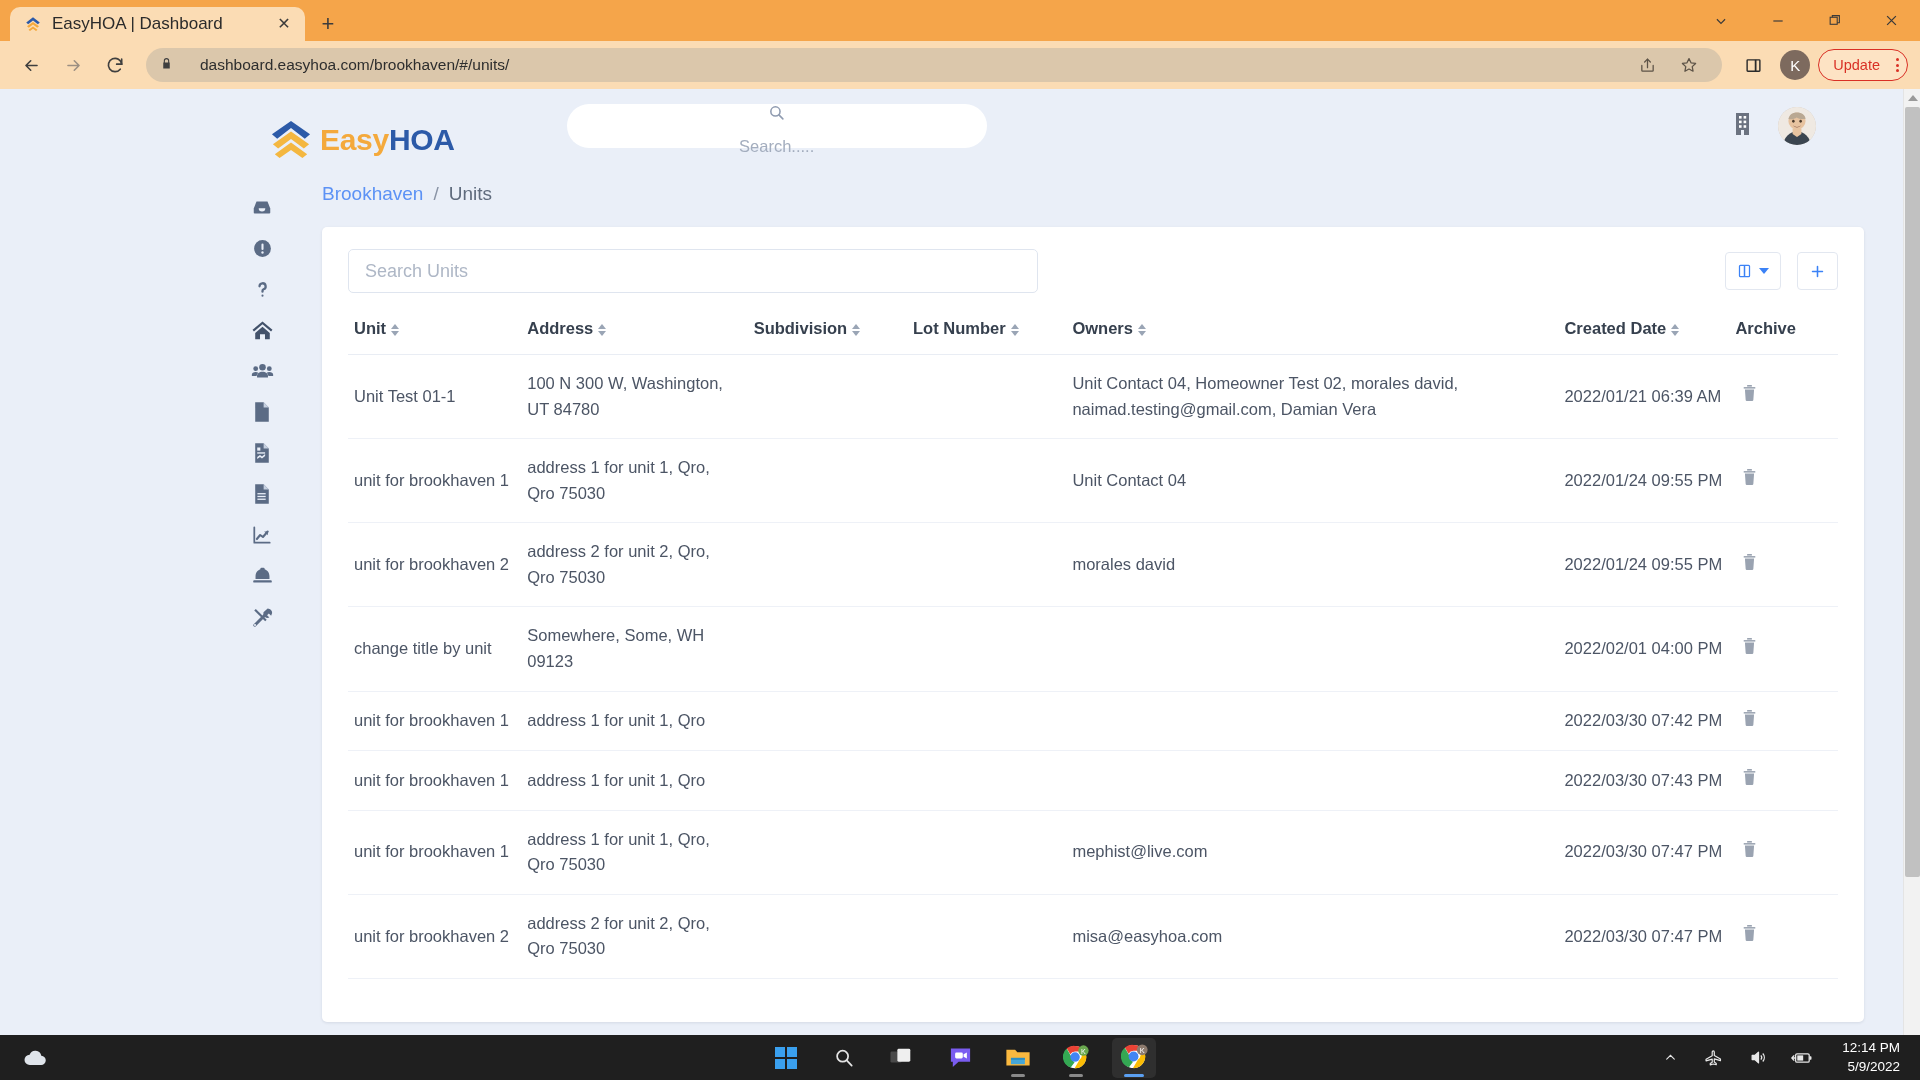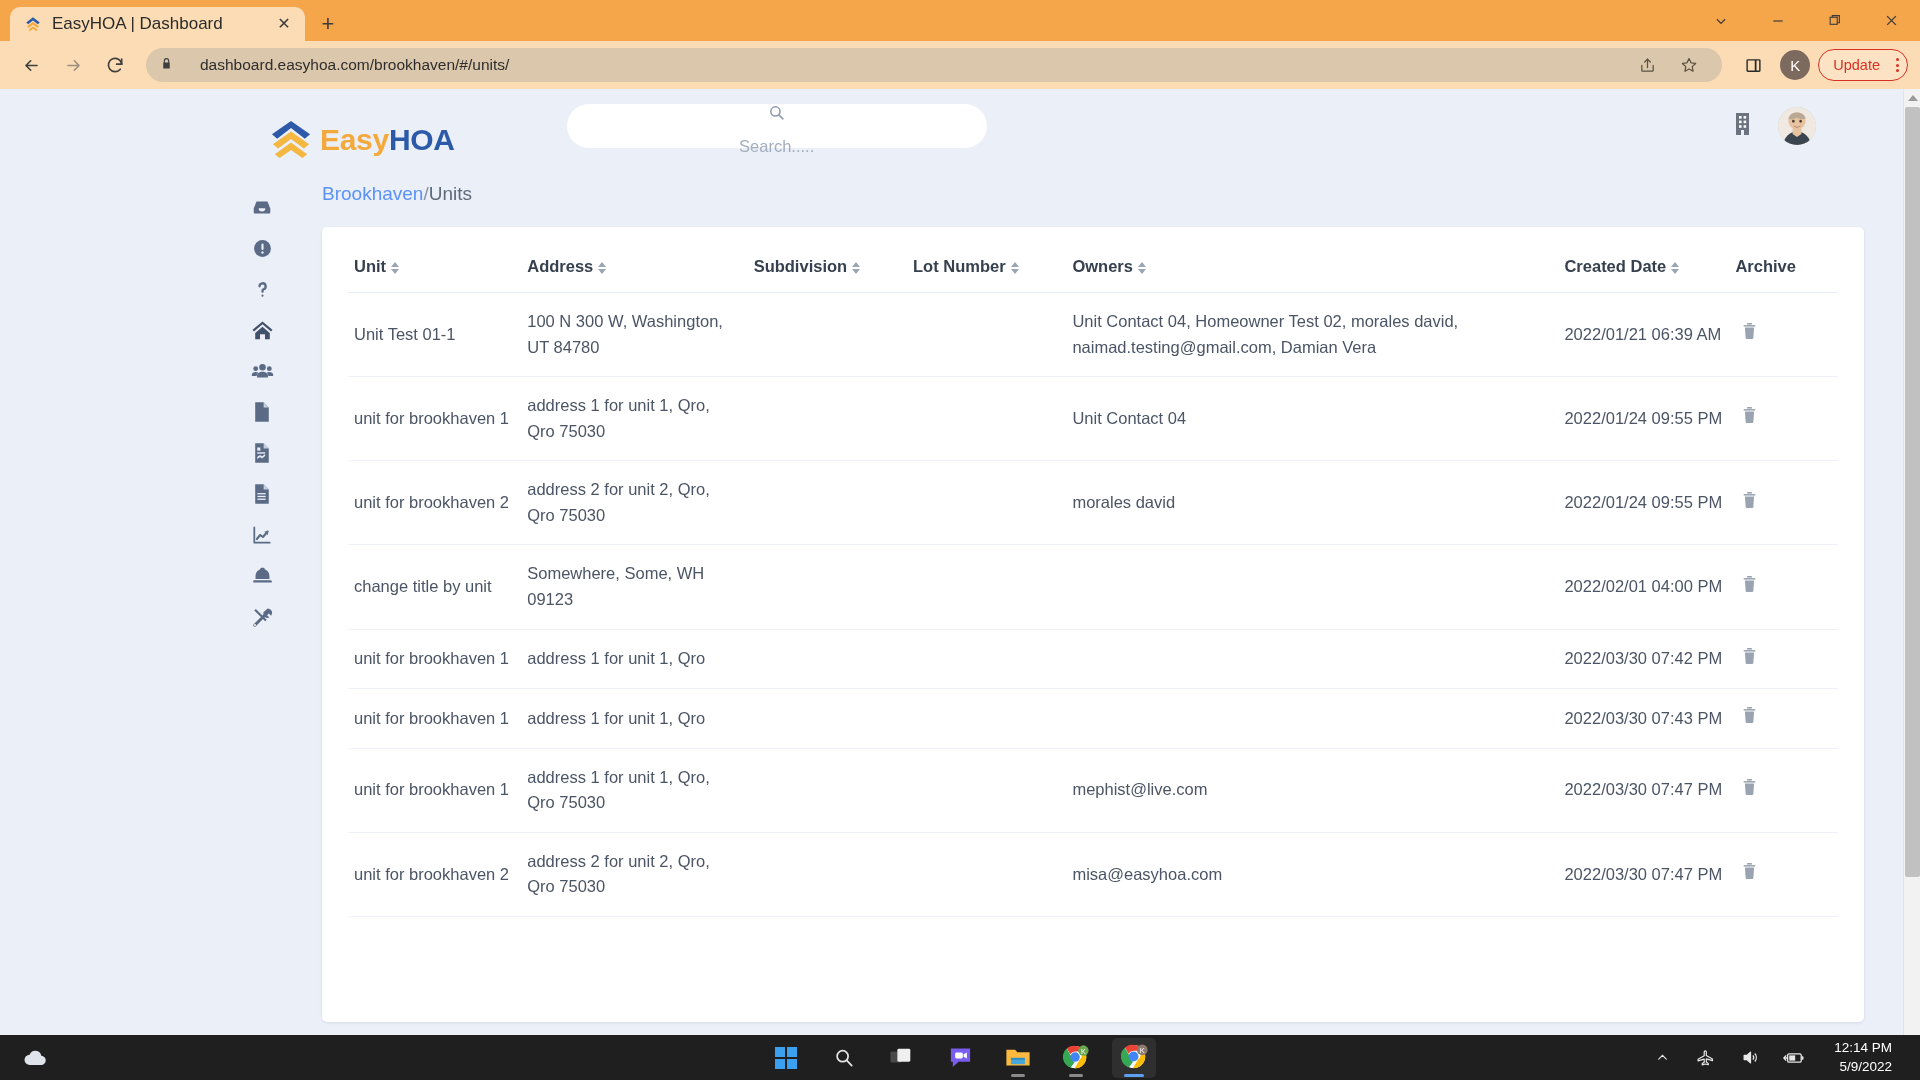--- a/index.html
+++ b/index.html
@@ -124,21 +124,21 @@
     width: 44px; height: 40px;
     display: flex; align-items: center; justify-content: center;
     color: #5b6b85; margin-bottom: 1px;
   }
   
   .sidebar { align-items: flex-start; padding-left: 240px; }
 
   .content { flex: 1; min-width: 0; padding-right: 56px; }
 
   .breadcrumb {
-    display: flex; align-items: center; 
+    display: flex; align-items: center; gap: 10px;
     font-size: 19px; margin: 20px 0 22px 54px;
   }
   .crumb-link { color: #5c92f5; }
   .crumb-sep { color: #8a94a6; }
   .crumb-current { color: #5f6b7d; }
 
   .card {
     background: #fff; border-radius: 5px;
     margin-left: 54px; margin-right: 0;
     box-shadow: 0 1px 3px rgba(16,30,60,.10);
@@ -231,21 +231,21 @@
     display: flex; align-items: center; justify-content: center;
     position: relative;
   }
   .tb-app.active { background: #2f2f2f; }
   .tb-app .dot {
     position: absolute; bottom: 1px; left: 50%; transform: translateX(-50%);
     width: 14px; height: 3px; border-radius: 2px; background: #8a8a8a;
   }
   .tb-app .dot.blue { background: #5ba0f2; width: 20px; }
   .tray {
-    position: absolute; right: 8px; height: 45px; display: flex;
+    position: absolute; right: 0; height: 45px; display: flex;
     align-items: center; gap: 12px; padding-right: 14px; color: #fff;
   }
   .tray-ic {
     width: 32px; height: 45px; display: flex;
     align-items: center; justify-content: center; color: #e8e8e8;
   }
   .clock {
     display: flex; flex-direction: column; align-items: flex-end;
     font-size: 13.5px; color: #fff; line-height: 1.35; padding: 0 6px 0 12px;
   }
@@ -498,20 +498,38 @@
       <main class="content">
 
         <div class="breadcrumb">
           <a class="crumb-link">Brookhaven</a>
           <span class="crumb-sep">/</span>
           <span class="crumb-current">Units</span>
         </div>
 
         <section class="card">
 
+          <div class="card-toolbar">
+            <div class="search-units">
+              <span class="su-placeholder">Search Units</span>
+            </div>
+            <div class="tb-spacer"></div>
+            <div class="icon-btn">
+              <svg width="15" height="16" viewBox="0 0 24 24" fill="none" stroke="#3b82f6" stroke-width="2">
+                <rect x="4" y="3" width="16" height="18" rx="1.5"></rect>
+                  <path d="M12 3v18" stroke-width="2.4"></path>
+              </svg>
+              <span class="caret-dn"></span>
+            </div>
+            <div class="icon-btn">
+              <svg width="17" height="17" viewBox="0 0 24 24" stroke="#3b82f6" stroke-width="2.2" stroke-linecap="round">
+                <path d="M12 5v14M5 12h14"></path>
+              </svg>
+            </div>
+          </div>
 
           <table>
             <colgroup>
               <col class="c-unit">
                 <col class="c-addr">
                 <col class="c-sub">
               <col class="c-lot">
                 <col class="c-own">
                 <col class="c-date">
                 <col class="c-arch">

